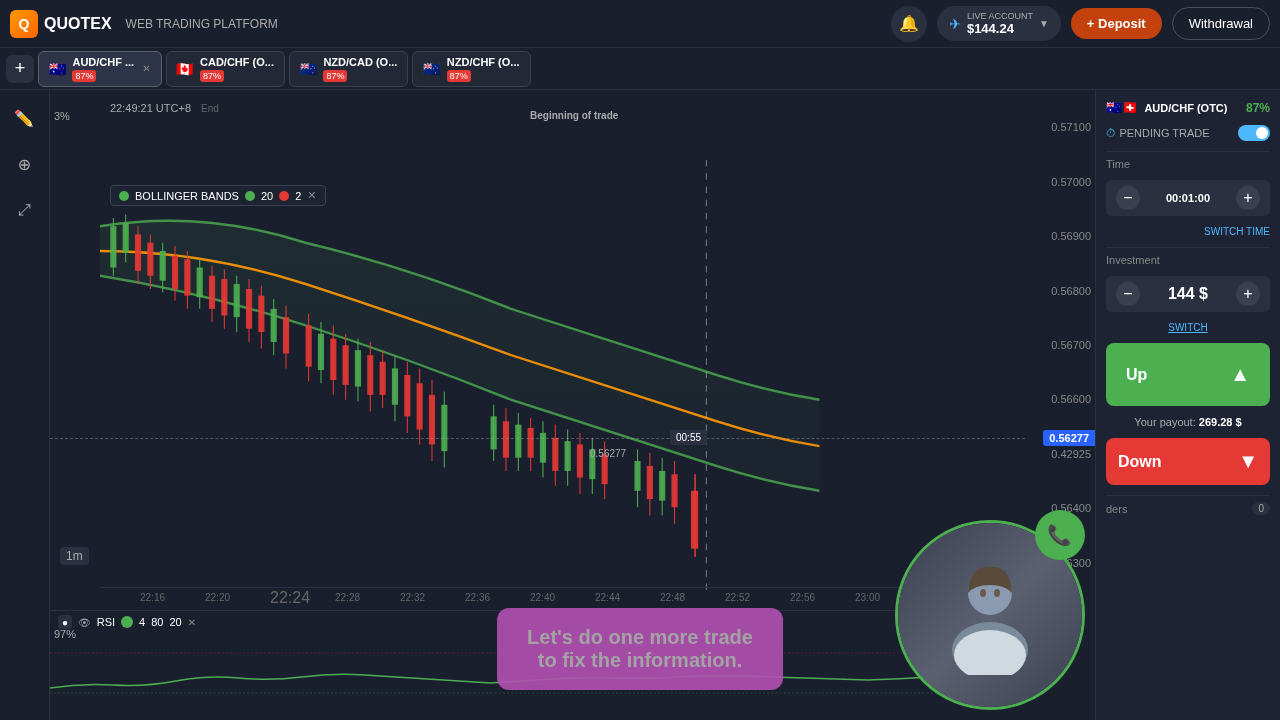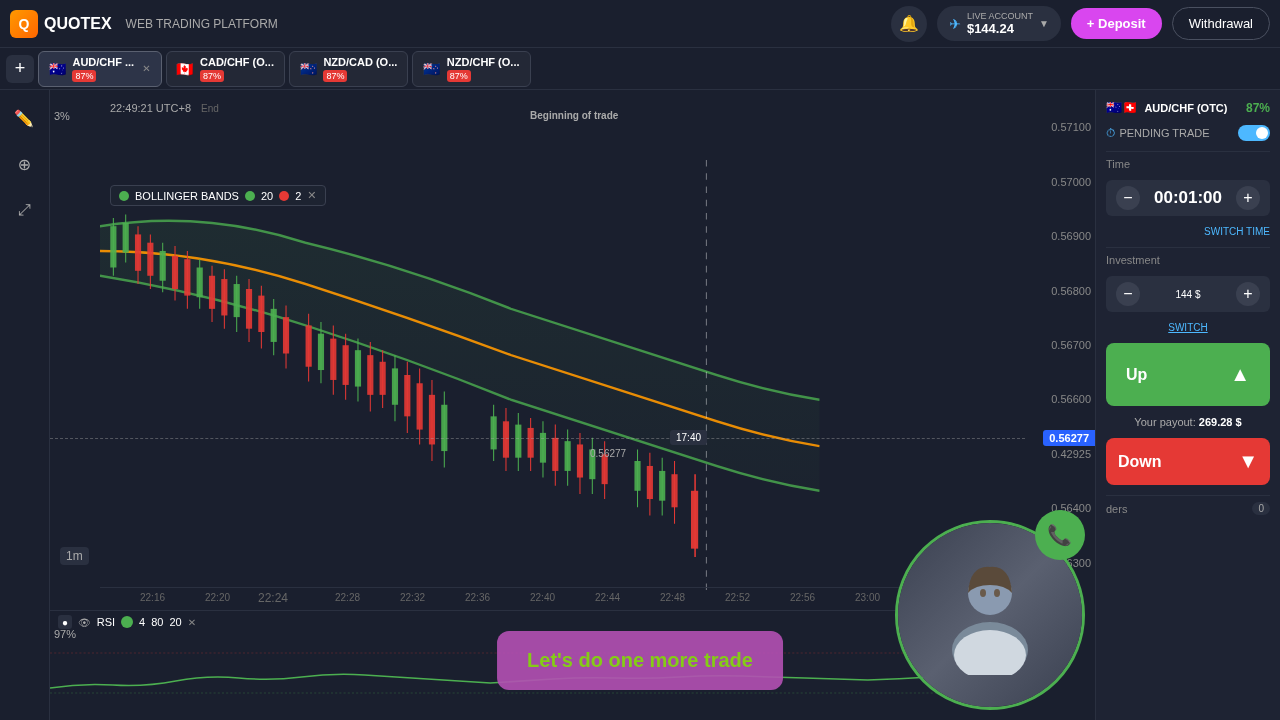--- a/index.html
+++ b/index.html
@@ -87,21 +87,21 @@
     .live-account-amount {
       font-size: 13px;
       font-weight: bold;
       color: #fff;
     }
     .chevron-down {
       color: #aaa;
       font-size: 10px;
     }
     .deposit-btn {
-      background: #d946ef;
+      background: #c2410c;
       color: #fff;
       border: none;
       border-radius: 20px;
       padding: 8px 16px;
       font-size: 13px;
       font-weight: bold;
       cursor: pointer;
       display: flex;
       align-items: center;
       gap: 4px;
@@ -433,21 +433,21 @@
     }
     .time-control {
       display: flex;
       align-items: center;
       justify-content: space-between;
       background: #2a3040;
       border-radius: 6px;
       padding: 6px 10px;
     }
     .time-value {
-      font-size: 17px;
+      font-size: 11px;
       font-weight: bold;
     }
     .ctrl-btn {
       width: 24px; height: 24px;
       background: #3a4050;
       border: none;
       color: #fff;
       border-radius: 50%;
       cursor: pointer;
       font-size: 16px;
@@ -463,22 +463,22 @@
     }
     .investment-control {
       display: flex;
       align-items: center;
       justify-content: space-between;
       background: #2a3040;
       border-radius: 6px;
       padding: 6px 10px;
     }
     .investment-value {
-      font-size: 10px;
-      font-weight: normal;
+      font-size: 16px;
+      font-weight: bold;
     }
     .switch-label {
       font-size: 10px;
       color: #4db8ff;
       text-align: center;
       cursor: pointer;
       text-decoration: underline;
     }
     .up-btn {
       background: #4caf50;
@@ -565,21 +565,21 @@
       cursor: pointer;
     }
 
     
     .subtitle-box {
       position: absolute;
       bottom: 30px;
       left: 50%;
       transform: translateX(-50%);
       background: rgba(180, 80, 180, 0.9);
-      color: #84cc16;
+      color: #a3a3a3;
       font-size: 20px;
       font-weight: bold;
       border-radius: 12px;
       padding: 18px 30px;
       text-align: center;
       max-width: 400px;
       z-index: 100;
     }
 
     
@@ -852,38 +852,38 @@
       <div class="price-level">0.56300</div>
     </div>
 
     <div class="dashed-line" style="top: 348px;"></div>
 
     <div class="current-price-tag" style="top:340px; right:0px;">
       <span>0.56277</span>
     </div>
 
     <div style="position:absolute;top:340px;left:620px;background:#2a3040;color:#fff;font-size:10px;padding:2px 6px;border-radius:3px;">
-      <span>17:40</span>
+      <span>00:55</span>
     </div>
 
     <div style="position:absolute;top:358px;left:540px;color:#aaa;font-size:10px;">
       <span>0.56277</span>
     </div>
 
     <div class="timeframe-label">1m</div>
 
     <div class="zoom-controls">
       <button class="zoom-btn">−</button>
       <button class="zoom-btn">+</button>
     </div>
 
     <div class="time-axis" style="bottom:113px;left:50px;">
       <span style="position:absolute;left:40px;font-size:10px;color:#666;">22:16</span>
       <span style="position:absolute;left:105px;font-size:10px;color:#666;">22:20</span>
-      <span style="position:absolute;left:158px;font-size:12px;color:#666;">22:24</span>
+      <span style="position:absolute;left:170px;font-size:16px;color:#666;">22:24</span>
       <span style="position:absolute;left:235px;font-size:10px;color:#666;">22:28</span>
       <span style="position:absolute;left:300px;font-size:10px;color:#666;">22:32</span>
       <span style="position:absolute;left:365px;font-size:10px;color:#666;">22:36</span>
       <span style="position:absolute;left:430px;font-size:10px;color:#666;">22:40</span>
       <span style="position:absolute;left:495px;font-size:10px;color:#666;">22:44</span>
       <span style="position:absolute;left:560px;font-size:10px;color:#666;">22:48</span>
       <span style="position:absolute;left:625px;font-size:10px;color:#666;">22:52</span>
       <span style="position:absolute;left:690px;font-size:10px;color:#666;">22:56</span>
       <span style="position:absolute;left:755px;font-size:10px;color:#666;">23:00</span>
       <span style="position:absolute;left:820px;font-size:10px;color:#666;">23:04</span>
@@ -987,13 +987,14 @@
     </svg>
   </div>
 </div>
 
 <div class="chat-bubble-icon">
   📞
 </div>
 
 <div class="subtitle-box">
   <span>Let's do one more trade</span><br>
+  <span>to fix the information.</span>
 </div>
 
 </body></html>

